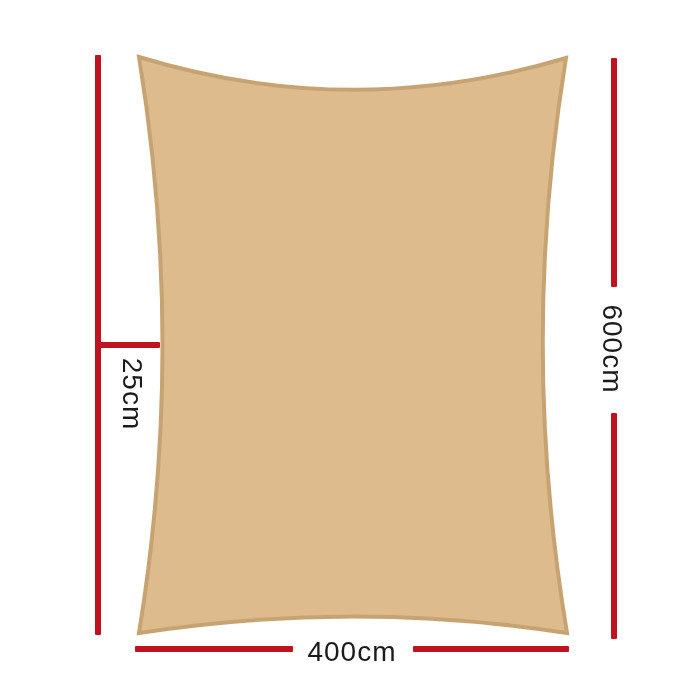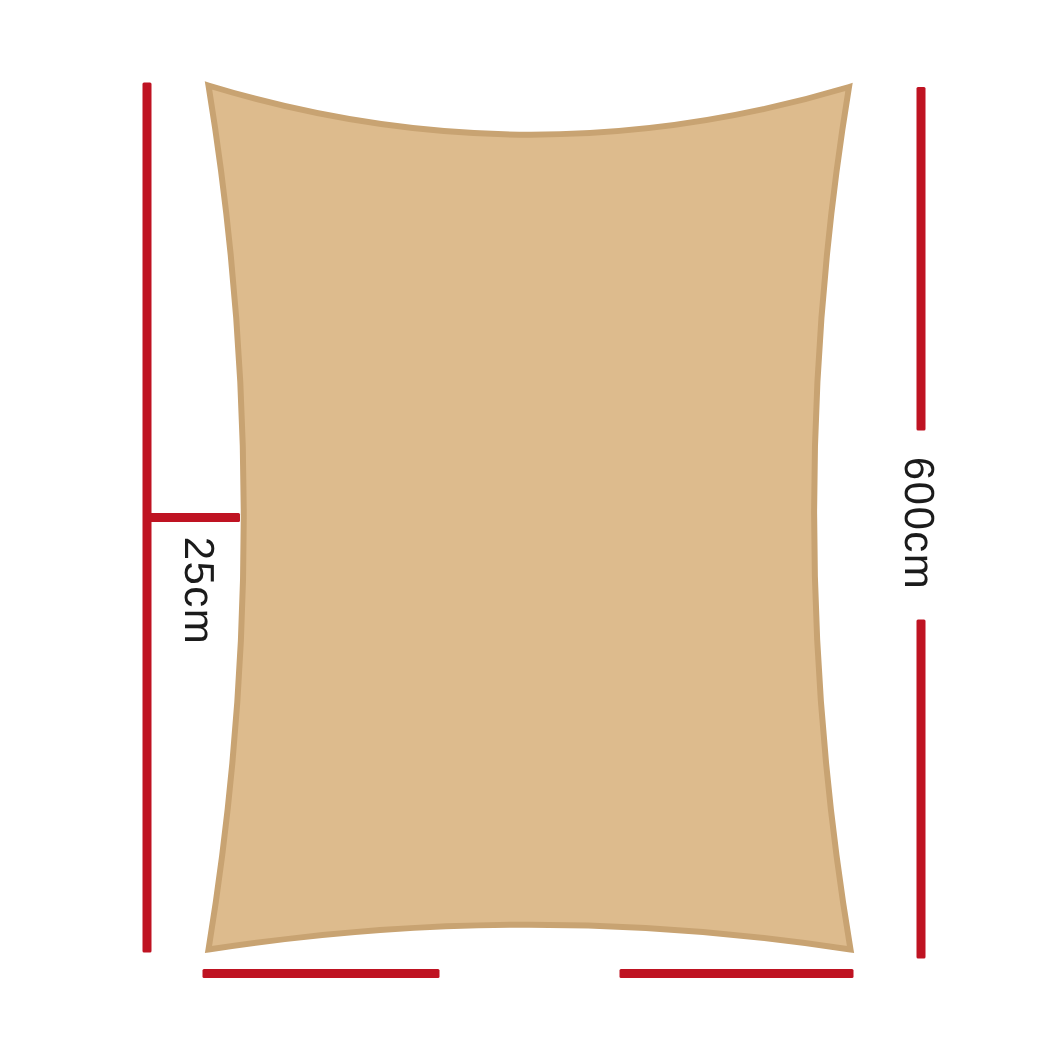--- a/index.html
+++ b/index.html
@@ -60,14 +60,15 @@
     <rect x="611" y="413" width="6" height="226" rx="1" fill="#bf1322"></rect>
 
     <rect x="135" y="646" width="158" height="6" rx="1" fill="#bf1322"></rect>
     <rect x="413" y="646" width="156" height="6" rx="1" fill="#bf1322"></rect>
   </svg>
 
   <div class="dim-label vertical label-25" style="color: rgb(27, 27, 27);">25cm</div>
 
   <div class="dim-label vertical label-600" style="color: rgb(27, 27, 27);">600cm</div>
 
+  <div class="dim-label horizontal label-400" style="color: rgb(27, 27, 27);">400cm</div>
 
 </div>
 
 </body></html>

